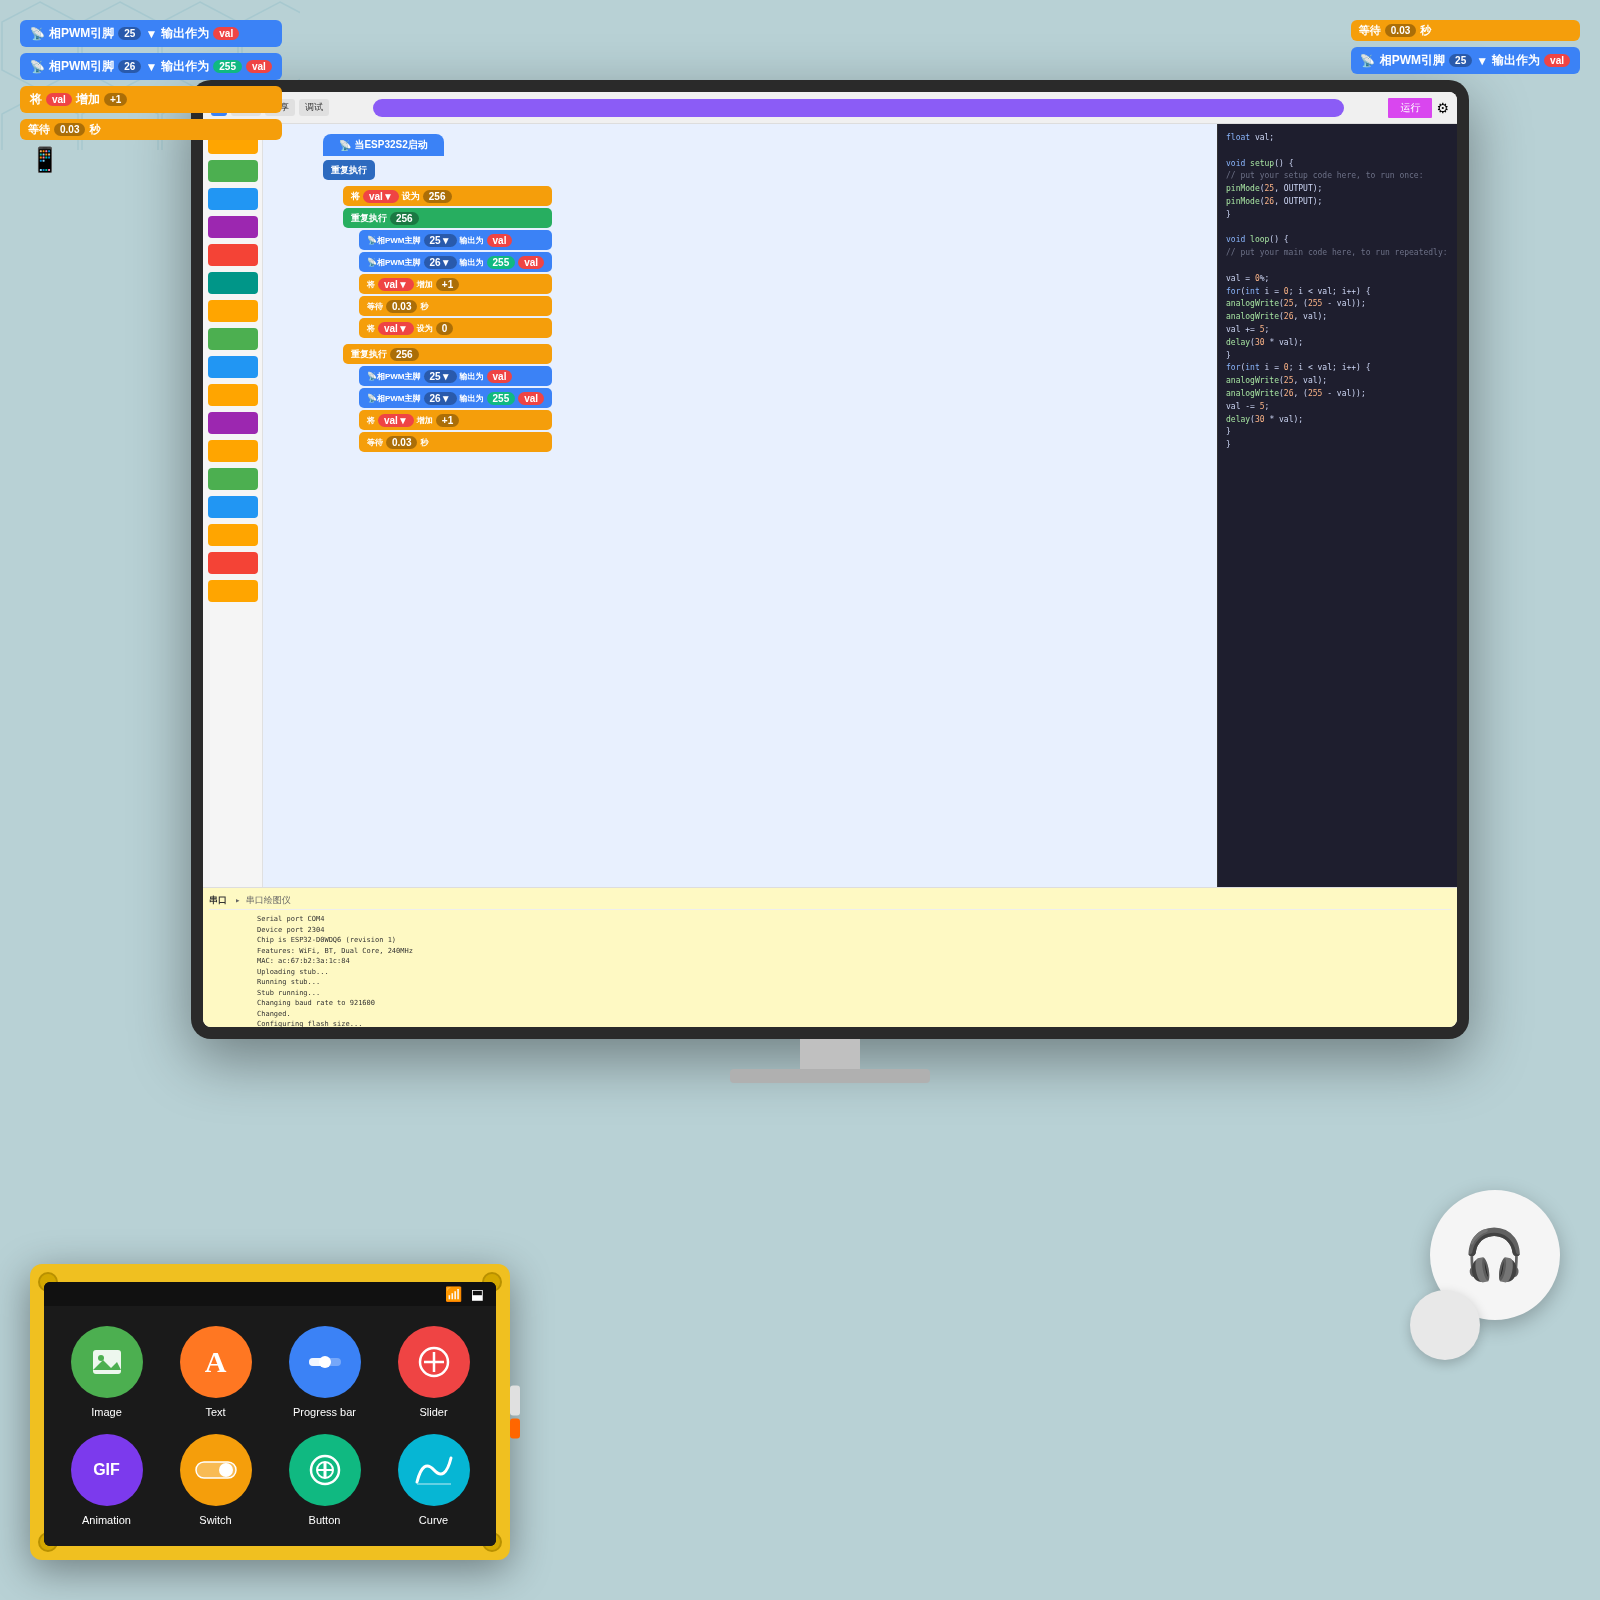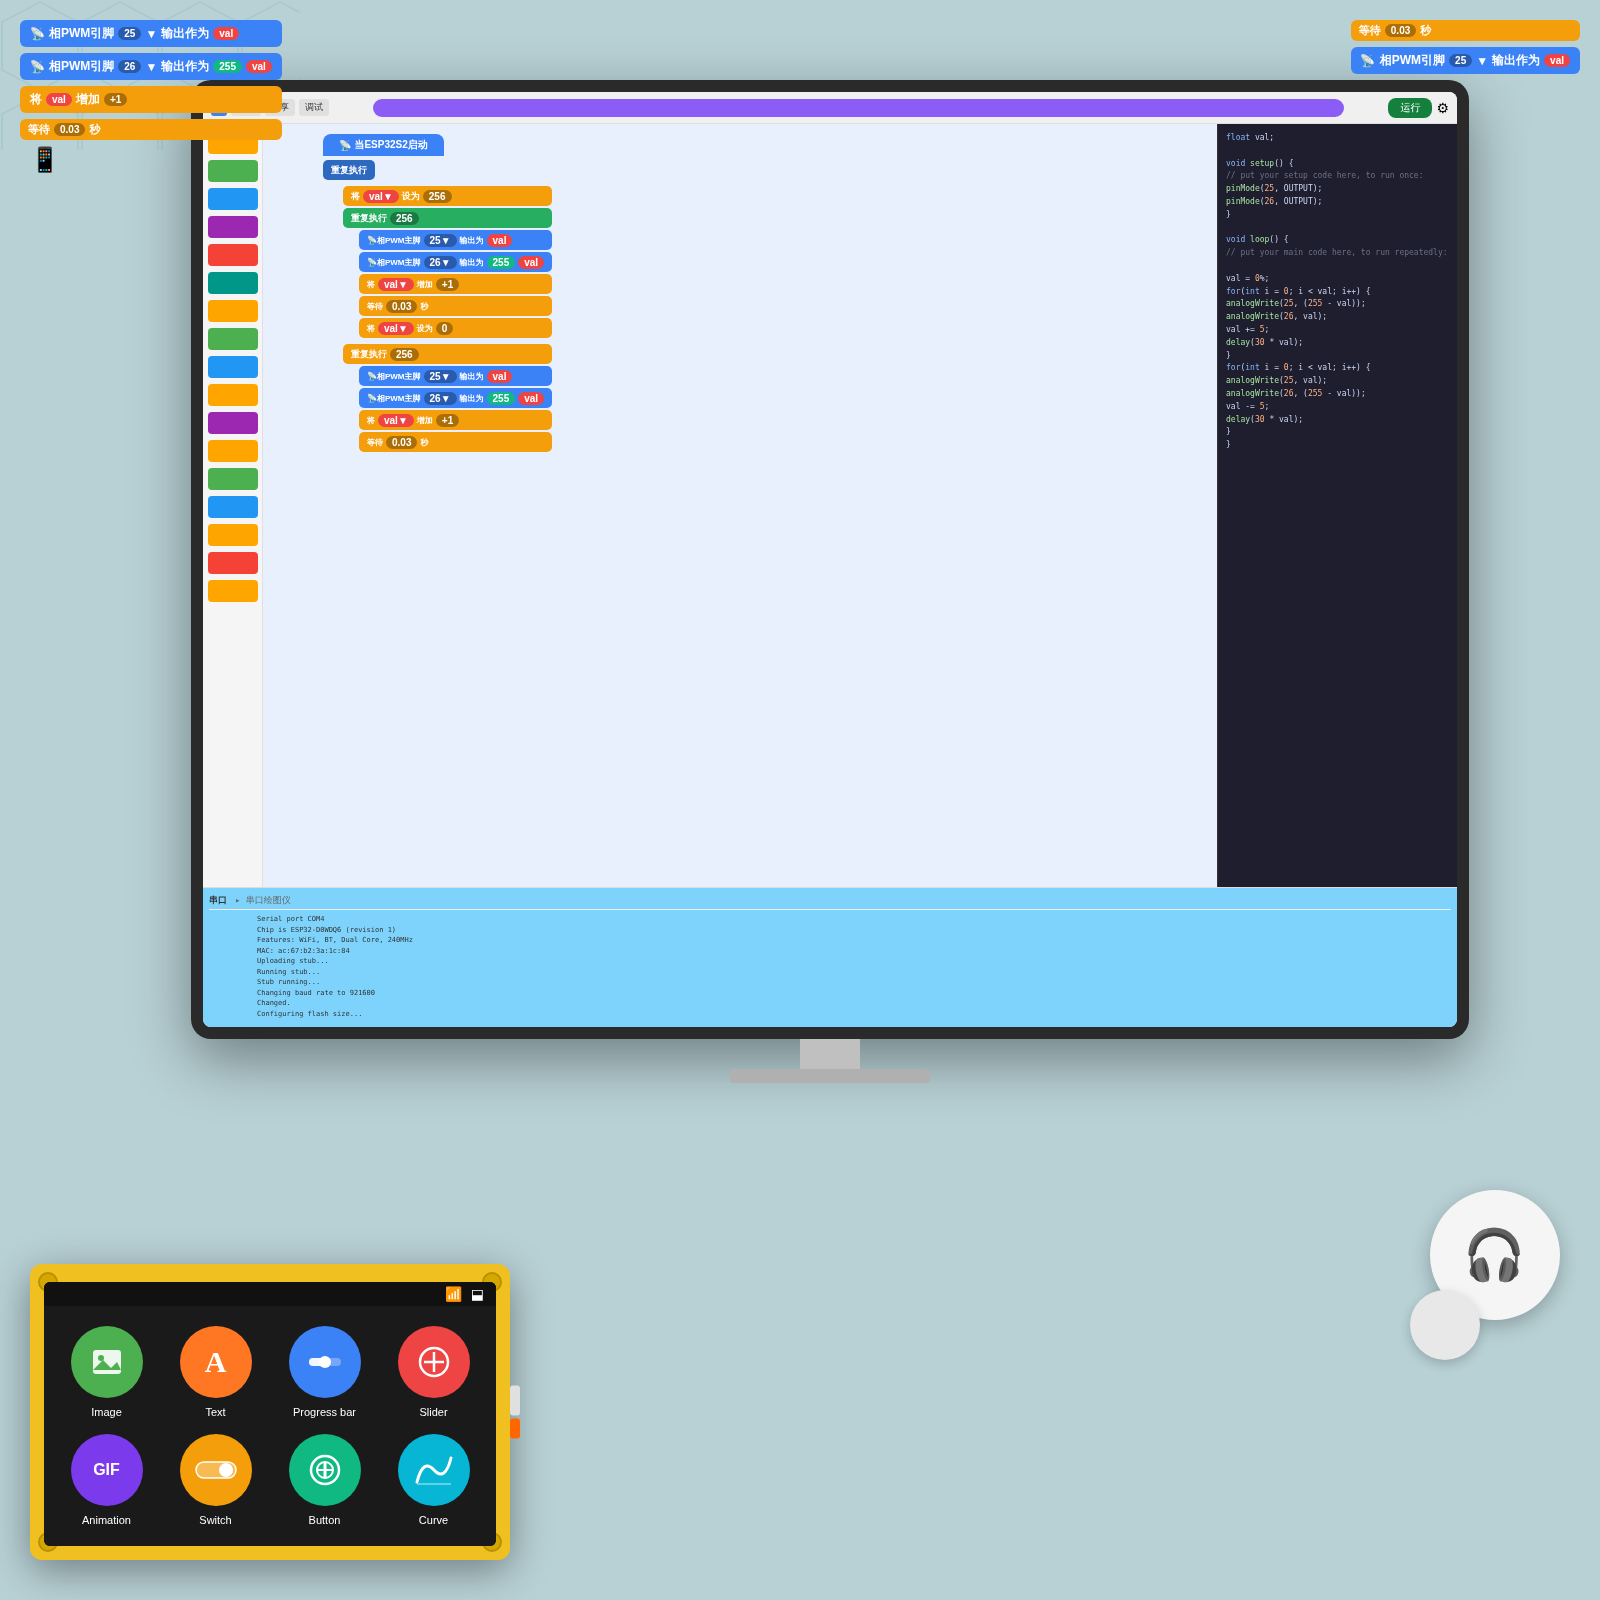--- a/index.html
+++ b/index.html
@@ -99,24 +99,24 @@
 
     .ide-toolbar-btn {
       font-size: 9px;
       color: #333;
       padding: 2px 6px;
       background: #e0e0e0;
       border-radius: 3px;
     }
 
     .ide-toolbar-run {
-      background: #15803d;
+      background: #d946ef;
       color: white;
       padding: 3px 12px;
-      border-radius: 8px;
+      border-radius: 1px;
       font-size: 10px;
     }
 
     .ide-body {
       flex: 1;
       display: flex;
       overflow: hidden;
     }
 
     .ide-sidebar {
@@ -190,21 +190,21 @@
     }
 
     .code-line { line-height: 1.6; }
     .code-kw { color: #89b4fa; }
     .code-fn { color: #a6e3a1; }
     .code-comment { color: #6c7086; }
     .code-num { color: #fab387; }
 
     .ide-bottom {
       height: 140px;
-      background: #7dd3fc;
+      background: #fef9c3;
       border-top: 1px solid #ddd;
       display: flex;
     }
 
     .ide-console {
       flex: 1;
       padding: 6px;
       font-family: monospace;
       font-size: 7px;
       color: #333;
@@ -593,20 +593,21 @@
             </div>
           </div>
 
           <div class="ide-bottom">
             <div class="ide-console">
               <div style="display:flex;gap:8px;border-bottom:1px solid #eee;margin-bottom:4px;padding-bottom:2px;">
                 <span style="font-weight:bold;font-size:9px;">串口</span>
                 <span style="font-size:9px;color:#666;">▸ 串口绘图仪</span>
               </div>
               <div class="console-line">Serial port COM4</div>
+              <div class="console-line">Device port 2304</div>
               <div class="console-line">Chip is ESP32-D0WDQ6 (revision 1)</div>
               <div class="console-line">Features: WiFi, BT, Dual Core, 240MHz</div>
               <div class="console-line">MAC: ac:67:b2:3a:1c:84</div>
               <div class="console-line">Uploading stub...</div>
               <div class="console-line">Running stub...</div>
               <div class="console-line">Stub running...</div>
               <div class="console-line">Changing baud rate to 921600</div>
               <div class="console-line">Changed.</div>
               <div class="console-line">Configuring flash size...</div>
 

